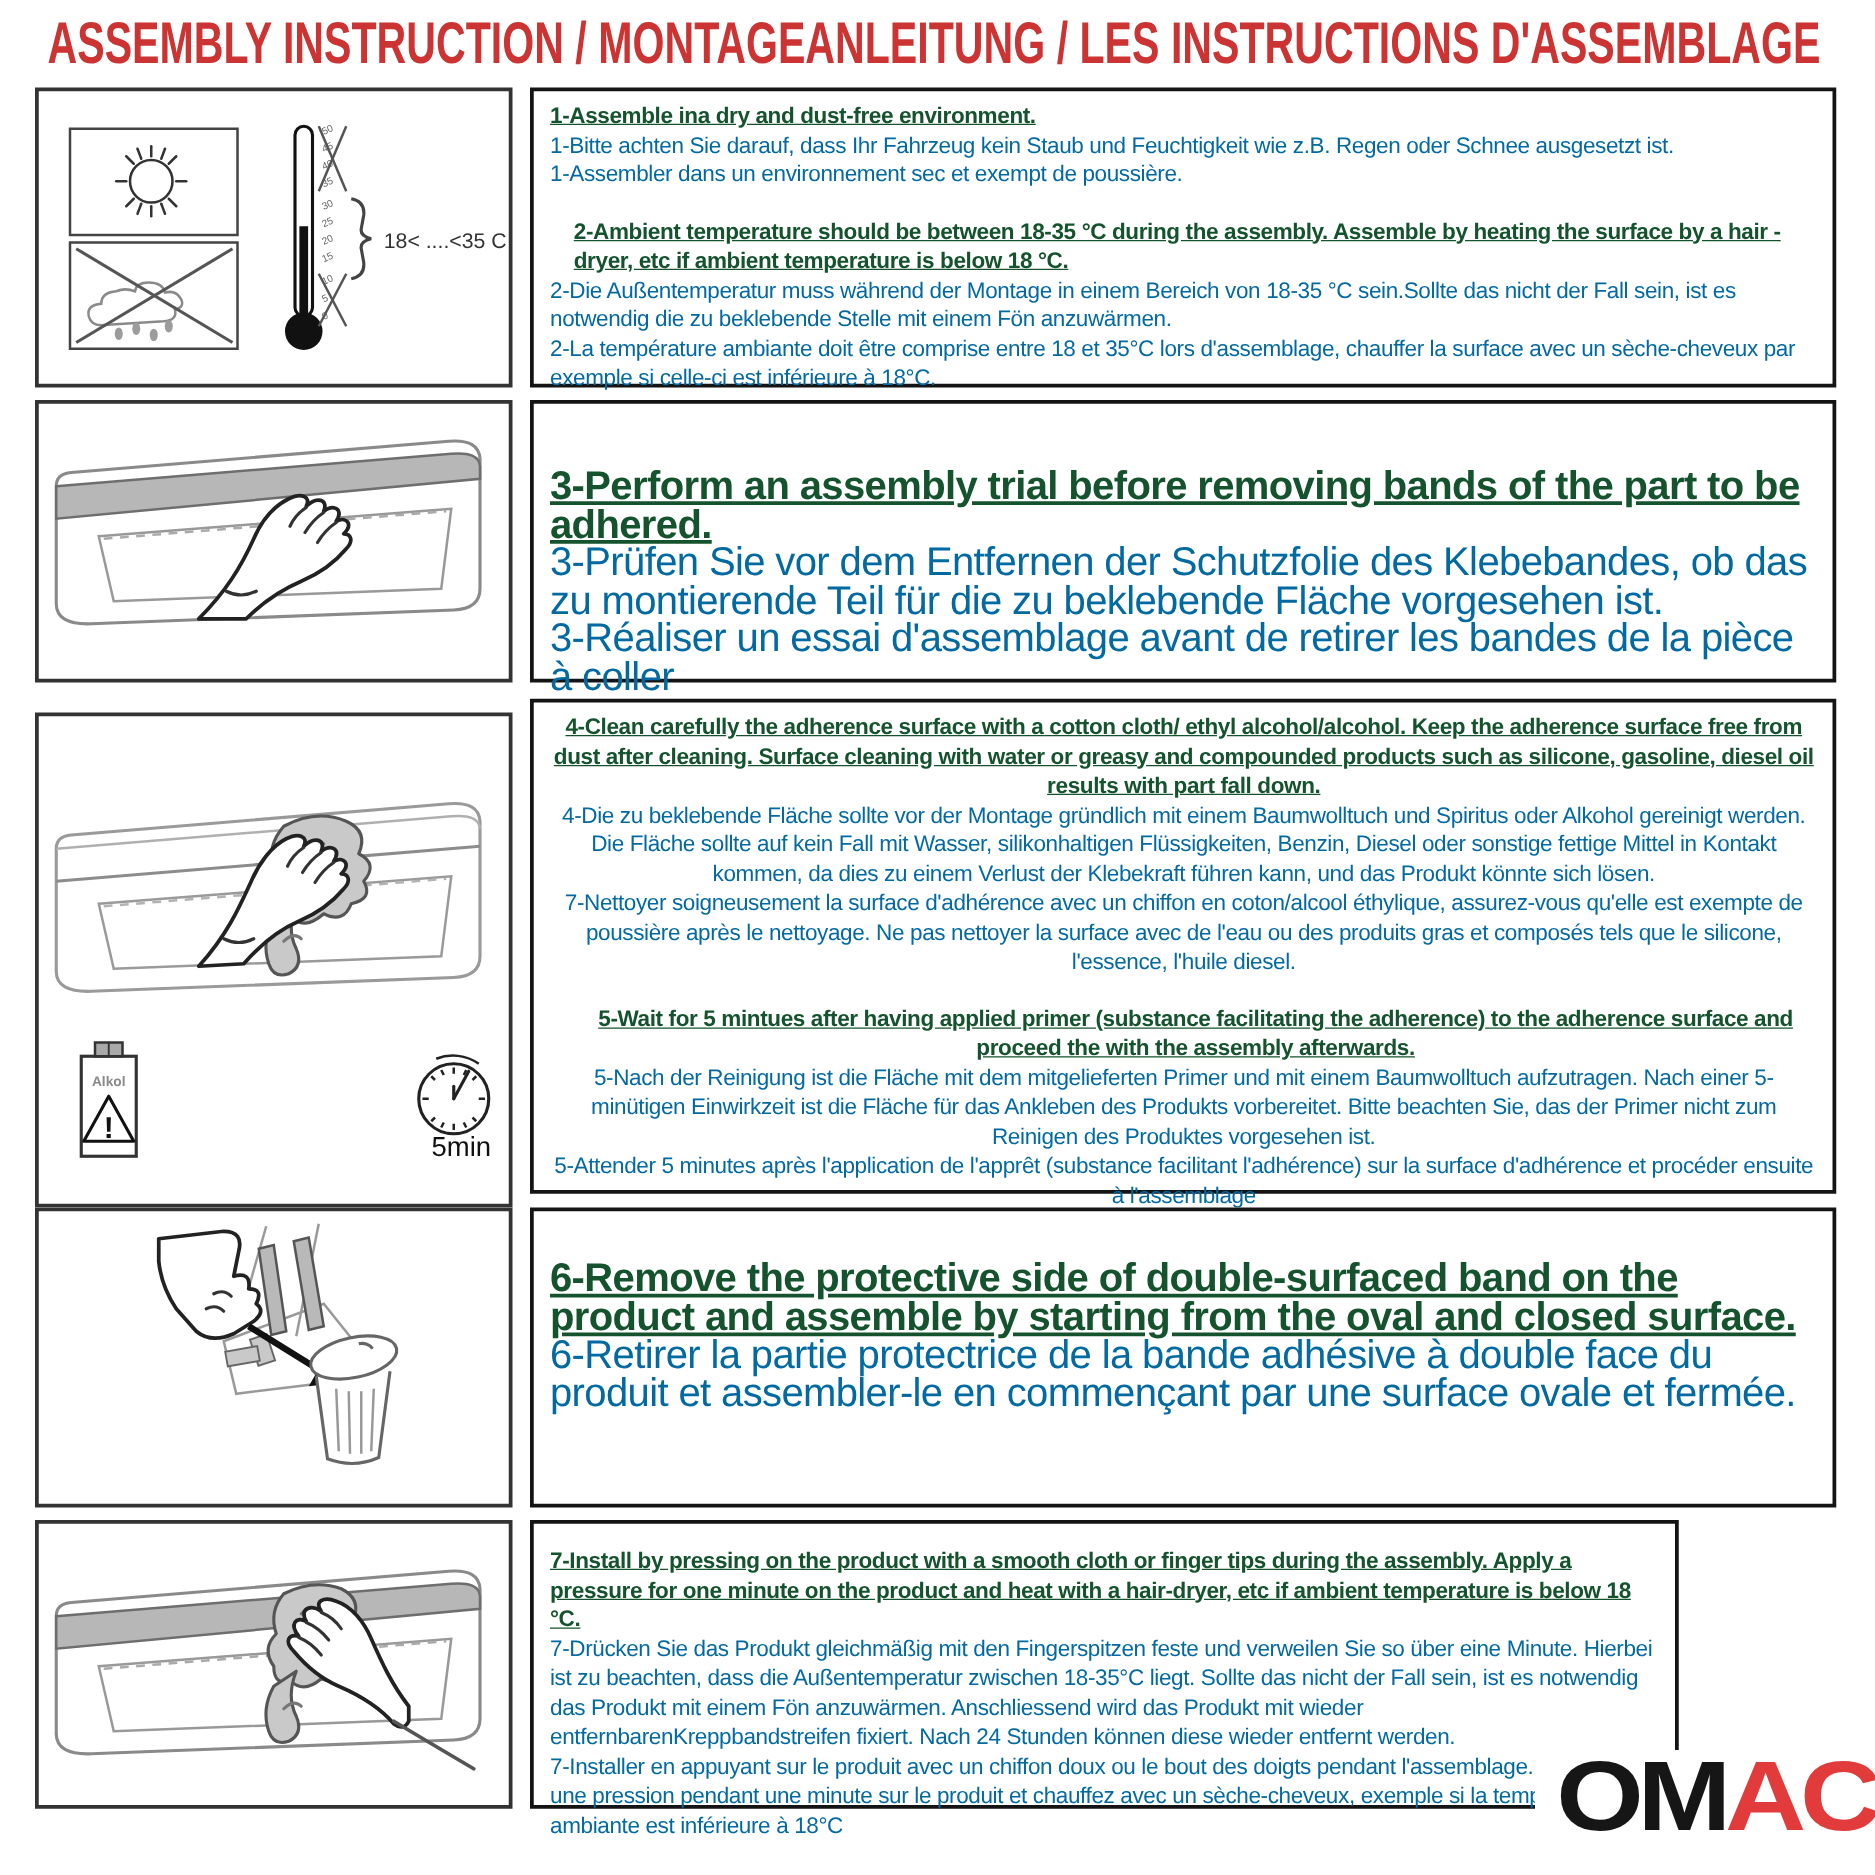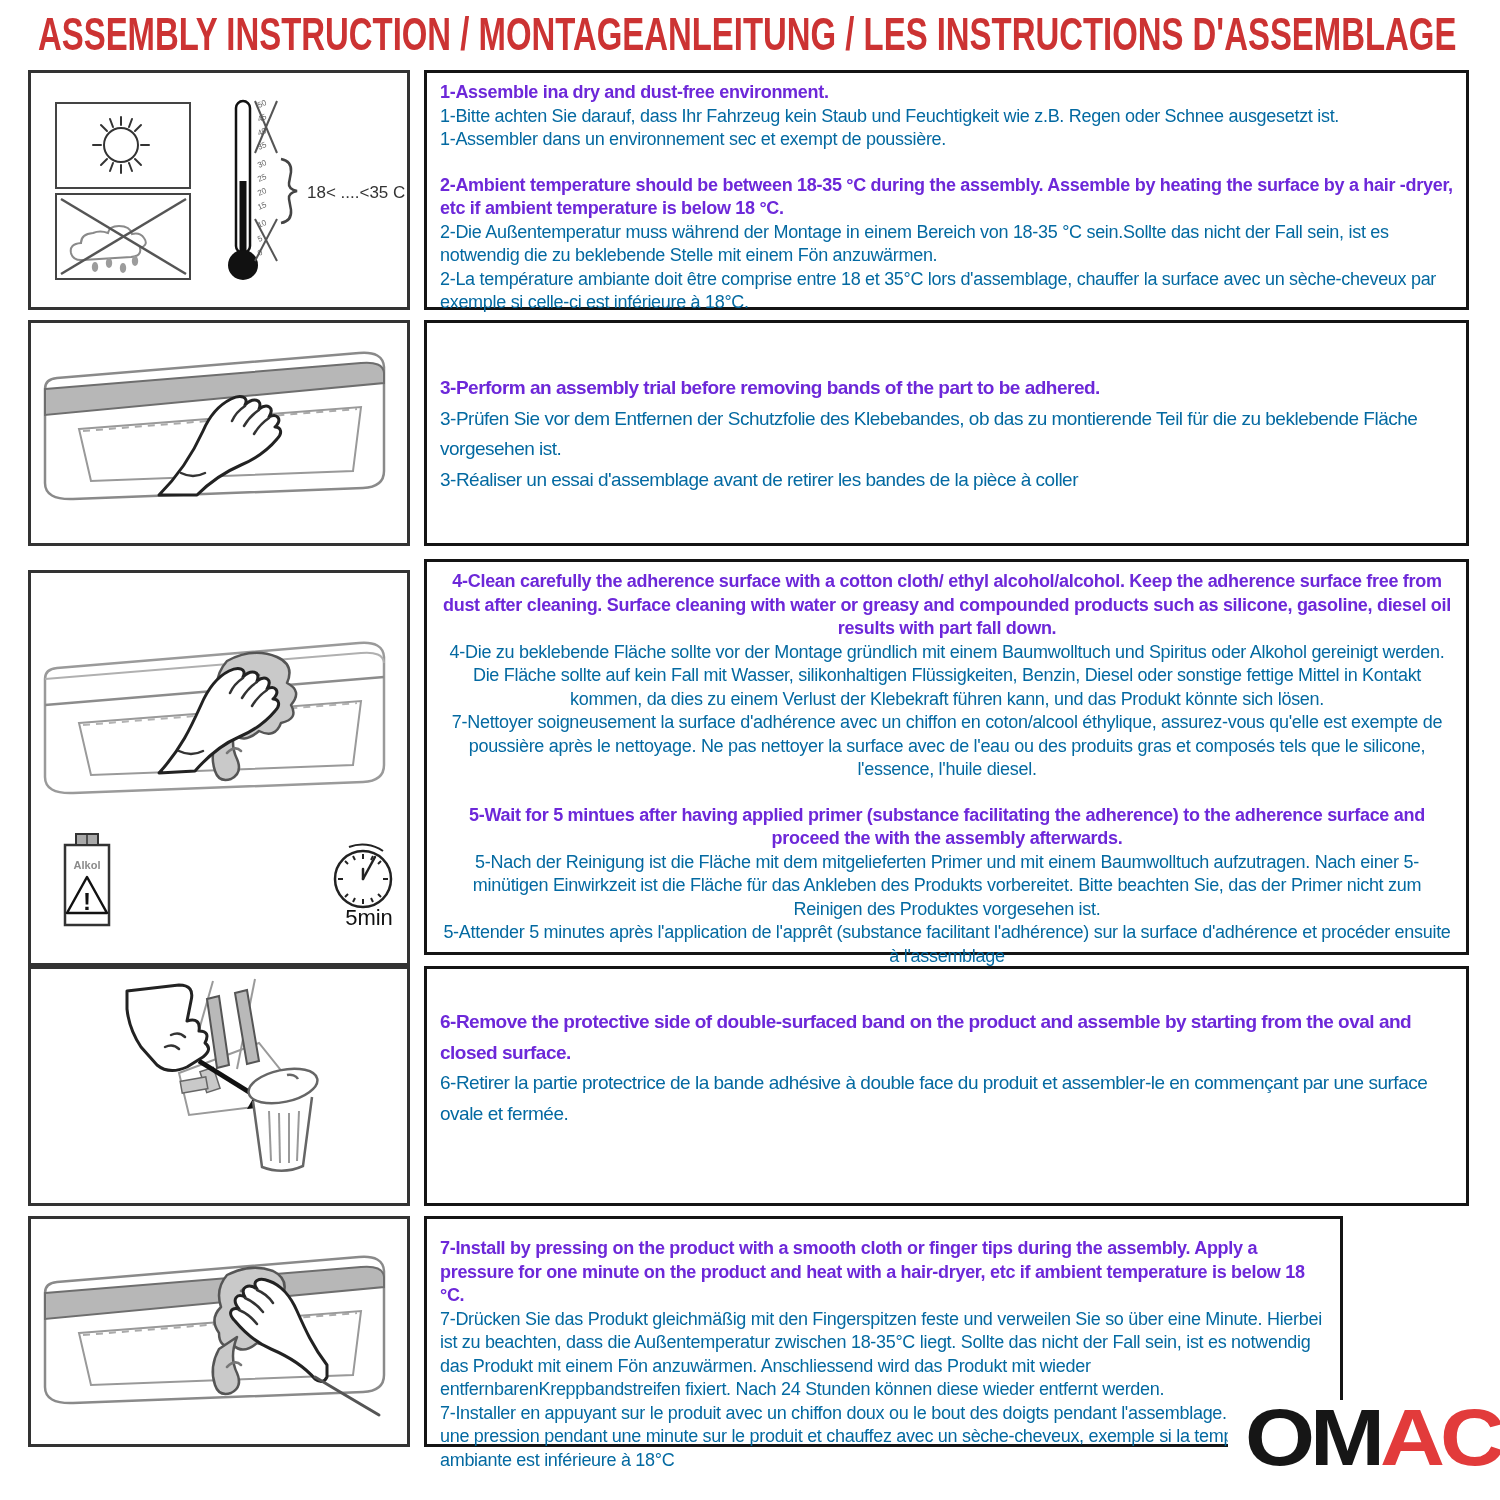--- a/index.html
+++ b/index.html
@@ -13,24 +13,24 @@
     transform:scaleX(0.70);transform-origin:left center;line-height:52px;
   }
   .illus{
     position:absolute;border:3px solid #333333;background:#fff;box-sizing:border-box;
   }
   .textbox{
     position:absolute;border:3px solid #141414;background:#fff;box-sizing:border-box;
     padding:8px 12px 6px 13px;
   }
   .para{margin:0;color:#0369a1;}
-  .para.bold{font-weight:bold;color:#6d28d9;}
-  .para.gap{margin-top:22px;}
+  .para.bold{font-weight:bold;color:#14532d;text-decoration:underline;}
+  .para.gap{margin-top:22px;margin-left:19px;}
   .size-s .para{font-size:18px;line-height:23.5px;letter-spacing:-0.3px;}
-  .size-l .para{font-size:19px;line-height:30.5px;letter-spacing:-0.5px;}
+  .size-l .para{font-size:32px;line-height:30.5px;letter-spacing:-0.5px;}
   .logo{
     position:absolute;left:1228px;top:1400px;width:272px;height:92px;z-index:6;
     background:#ffffff;font-weight:bold;font-size:90px;line-height:86px;
     letter-spacing:-5px;text-align:right;white-space:nowrap;
     transform:scaleY(0.88);transform-origin:center top;
   }
   .logo-dark{color:#161616;}
   .logo-red{color:#e23b3b;}
   svg{display:block;}
   .sk{stroke:#444;fill:none;stroke-width:2;}

